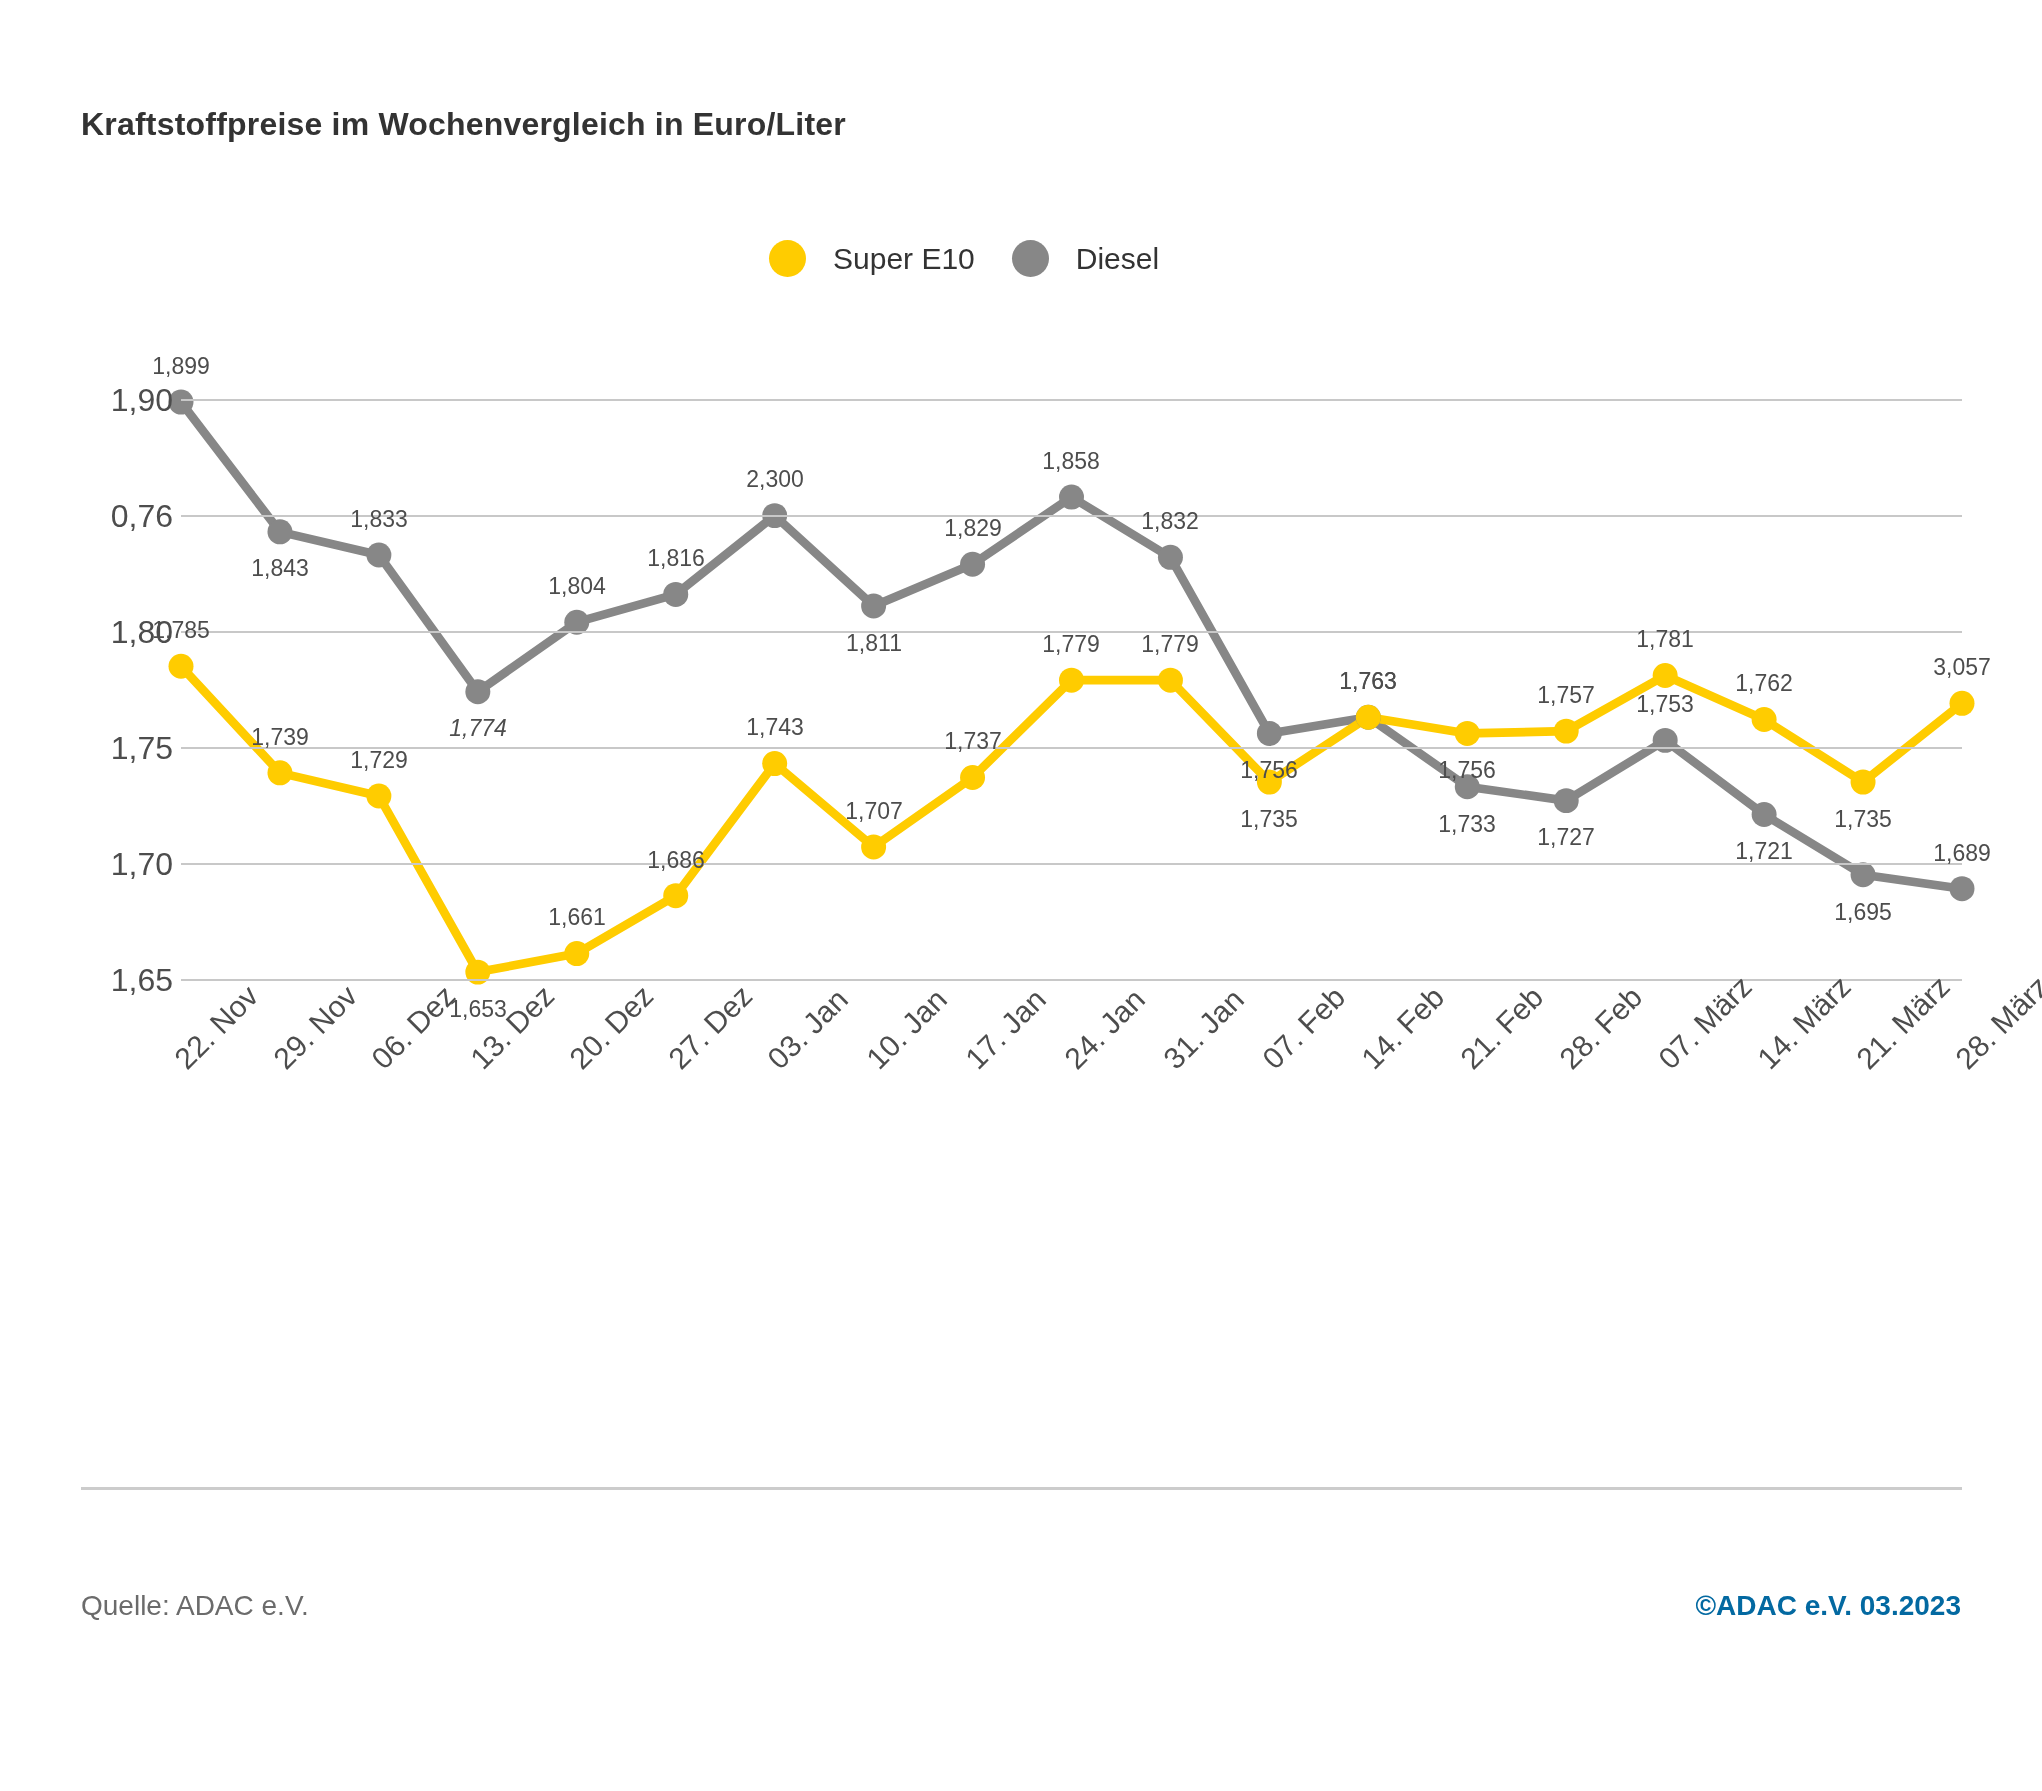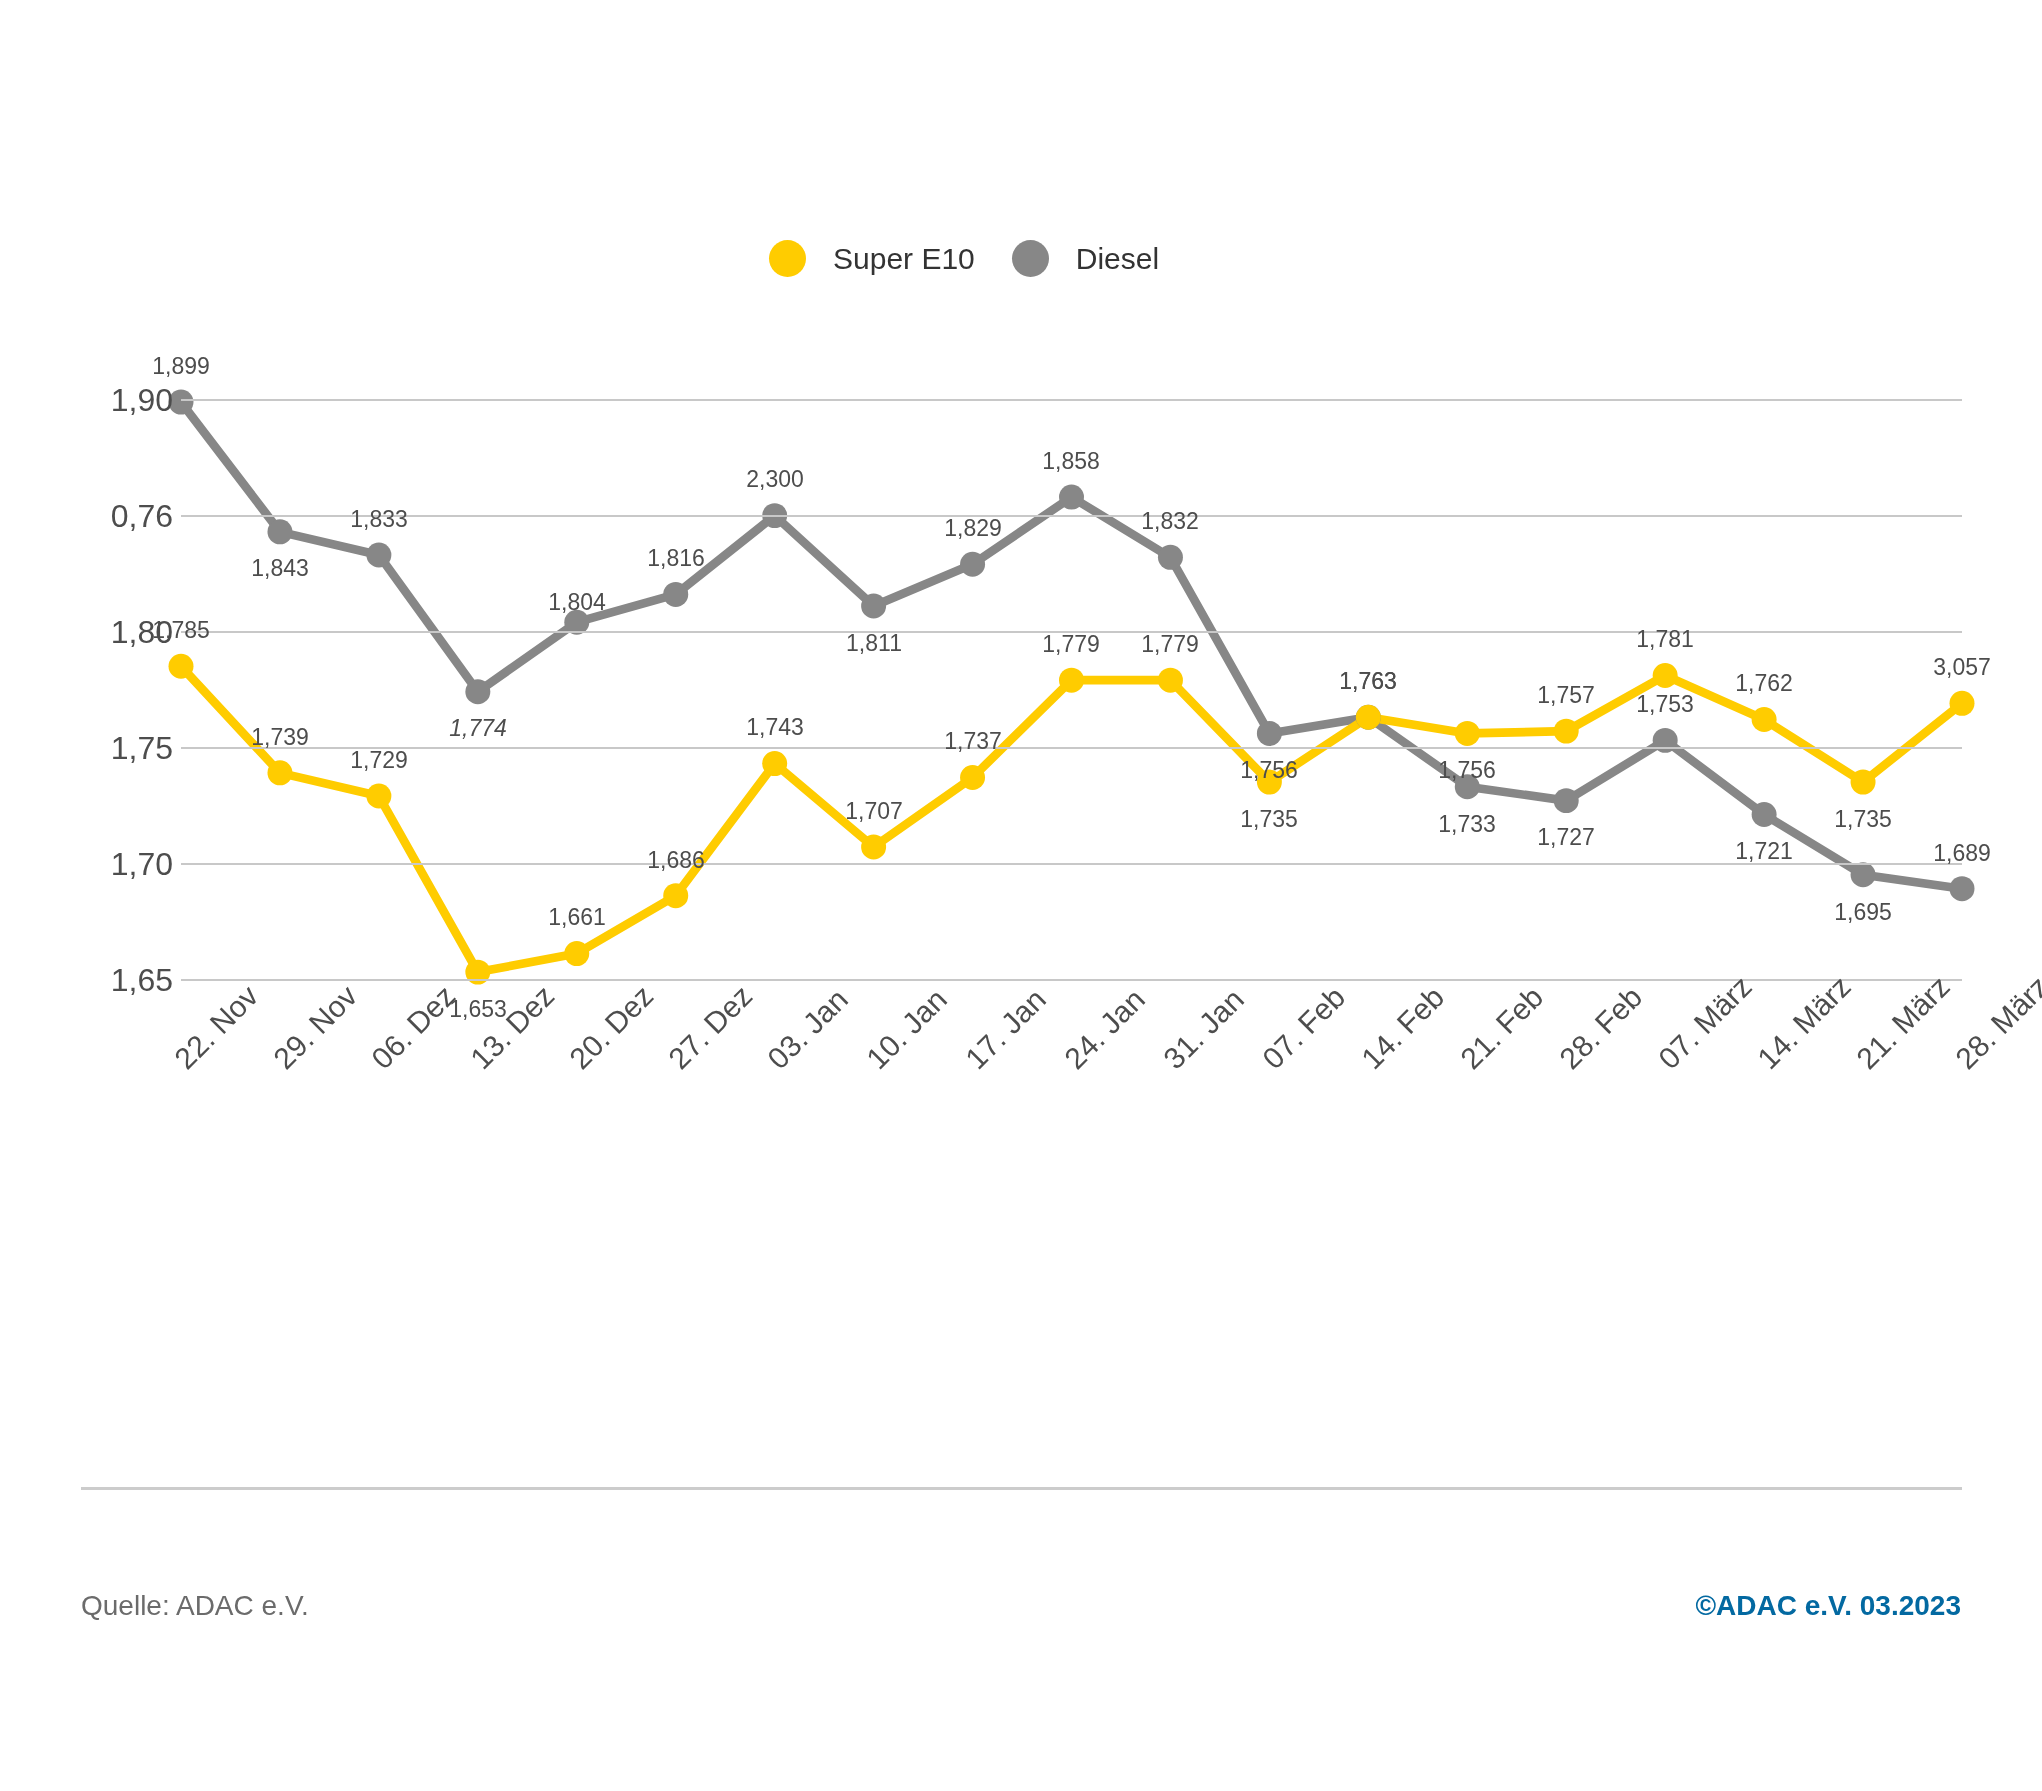--- a/index.html
+++ b/index.html
@@ -133,20 +133,21 @@
     font-size: 28px;
     color: #0369a1;
     font-weight: bold;
   }
 </style>
 </head>
 <body>
 
 <div class="page">
 
+  <div class="title">Kraftstoffpreise im Wochenvergleich in Euro/Liter</div>
 
   <div class="legend">
     <div class="legend-item">
       <span class="legend-dot" style="background:#ffcc00"></span>
       <span class="legend-label">Super E10</span>
     </div>
     <div class="legend-item">
       <span class="legend-dot" style="background:#878787"></span>
       <span class="legend-label">Diesel</span>
     </div>
@@ -223,21 +224,21 @@
       <div class="dl" style="left: 1386px; top: 405px;">1,756</div>
       <div class="dl" style="left: 1485px; top: 330px;">1,757</div>
       <div class="dl" style="left: 1584px; top: 274px;">1,781</div>
       <div class="dl" style="left: 1683px; top: 318px;">1,762</div>
       <div class="dl" style="left: 1782px; top: 454px;">1,735</div>
       <div class="dl" style="left: 1881px; top: 302px;">3,057</div>
       <div class="dl" style="left: 100px; top: 0.6px;">1,899</div>
       <div class="dl" style="left: 199px; top: 203px;">1,843</div>
       <div class="dl" style="left: 298px; top: 154px;">1,833</div>
       <div class="dl" style="left: 397px; top: 363px; font-style: italic;">1,774</div>
-      <div class="dl" style="left: 496px; top: 237px;">1,804</div>
+      <div class="dl" style="left: 496px; top: 221px;">1,804</div>
       <div class="dl" style="left: 595px; top: 193px;">1,816</div>
       <div class="dl" style="left: 694px; top: 114px;">2,300</div>
       <div class="dl" style="left: 793px; top: 278px;">1,811</div>
       <div class="dl" style="left: 892px; top: 163px;">1,829</div>
       <div class="dl" style="left: 990px; top: 96px;">1,858</div>
       <div class="dl" style="left: 1089px; top: 156px;">1,832</div>
       <div class="dl" style="left: 1188px; top: 405px;">1,756</div>
       <div class="dl" style="left: 1287px; top: 316px;">1,763</div>
       <div class="dl" style="left: 1386px; top: 459px;">1,733</div>
       <div class="dl" style="left: 1485px; top: 472px;">1,727</div>

